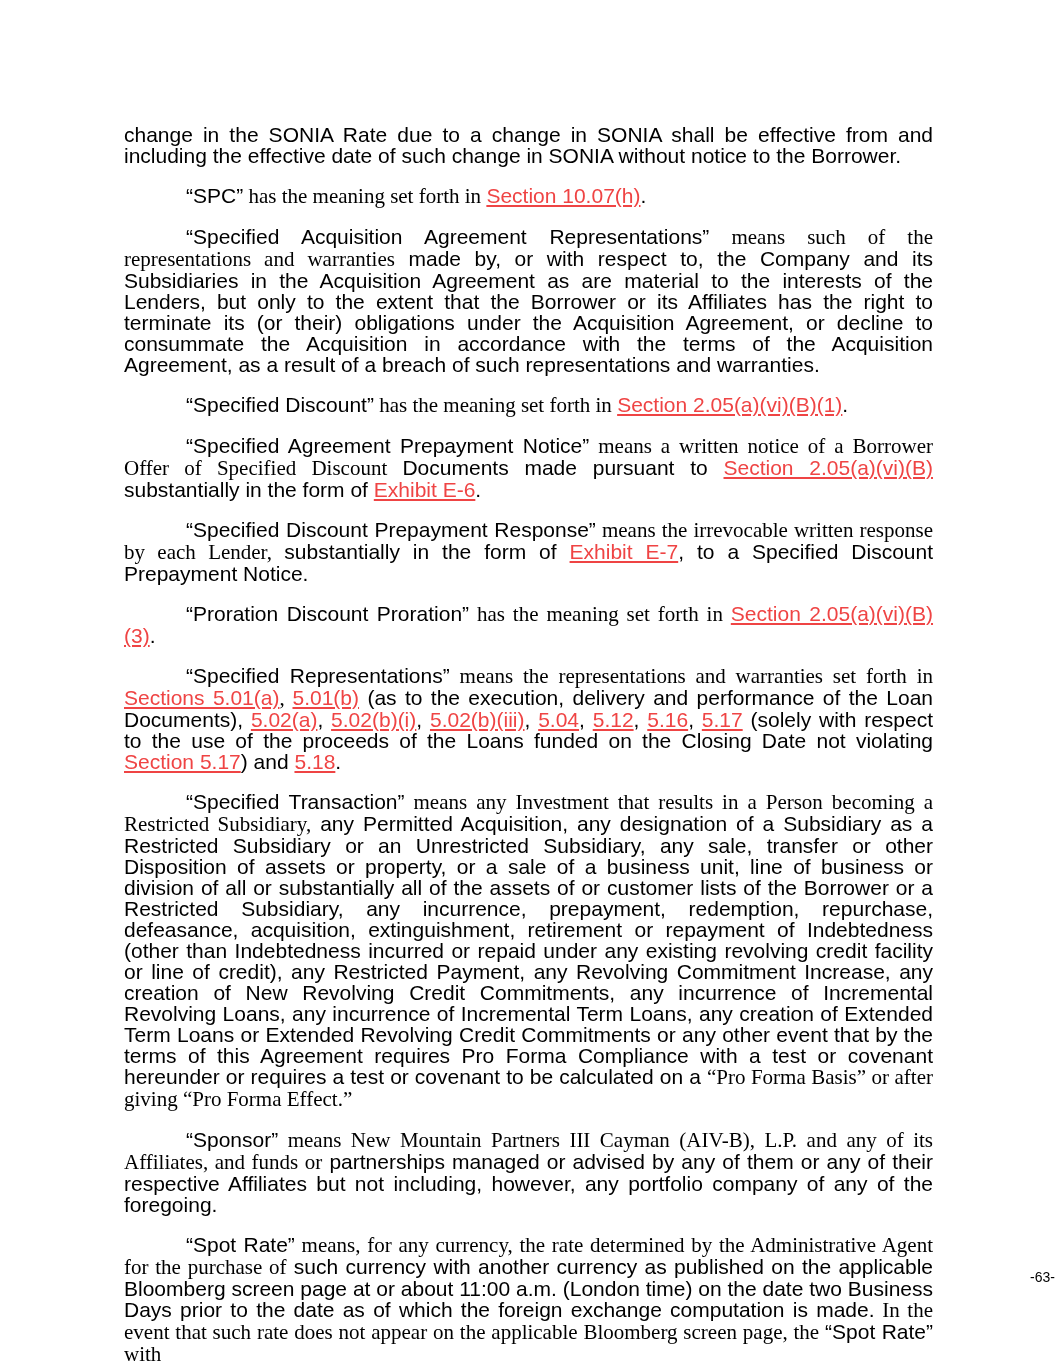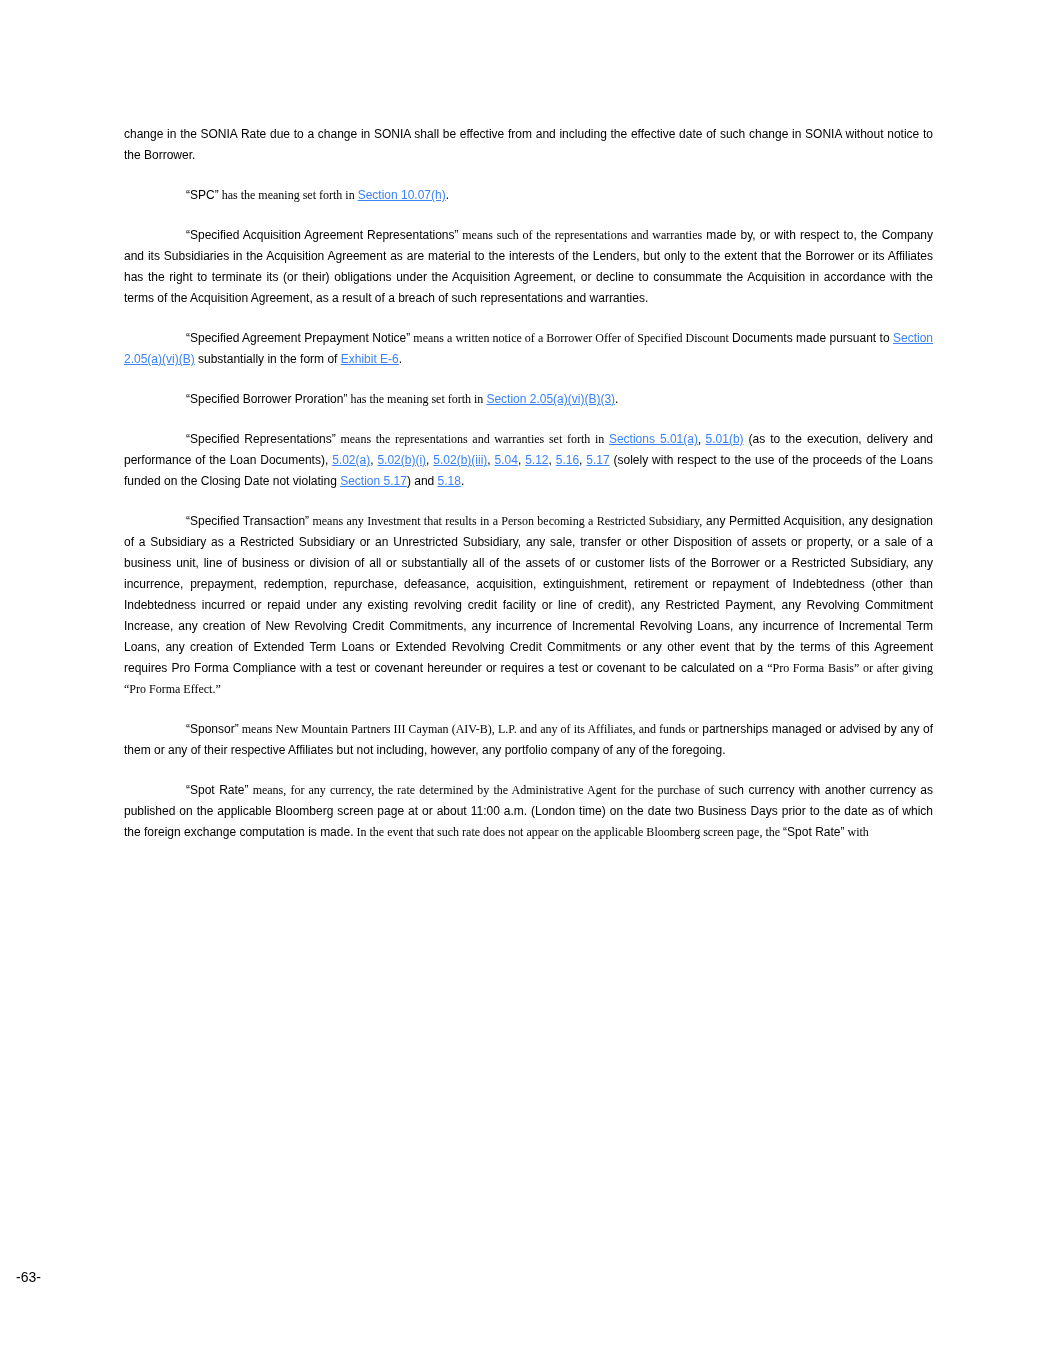--- a/index.html
+++ b/index.html
@@ -16,45 +16,47 @@
   .content {
     position: absolute;
     left: 124px;
     top: 124px;
     width: 809px;
     text-align: justify;
   }
   .para {
     margin: 0 0 19px 0;
     text-indent: 62px;
-    font-size: 12px;
+    font-size: 21px;
     line-height: 21px;
   }
   .para.no-indent { text-indent: 0; }
   .serif { font-family: "Liberation Serif", serif; }
-  .ref-link { text-decoration: underline; color: #3b82f6; cursor: pointer; }
+  .ref-link { text-decoration: underline; color: #ef4444; cursor: pointer; }
   .footer {
     position: absolute;
     left: 16px;
     right: 0;
     bottom: 80px;
-    text-align: left;
+    text-align: right;
     font-size: 14px;
     font-family: "Liberation Sans", sans-serif;
   }
 </style>
 </head>
 <body>
 
 <div class="page">
   <div class="content" id="doc-body">
       <p class="para no-indent"><span>change in the SONIA Rate due to a change in SONIA shall be effective from and including the effective date of such change in SONIA without notice to the Borrower.</span></p>
       <p class="para"><span>“SPC”</span><span class="serif"> has the meaning set forth in </span><span class="ref-link">Section 10.07(h)</span><span>.</span></p>
       <p class="para"><span>“Specified Acquisition Agreement Representations”</span><span class="serif"> means such of the representations and warranties</span><span> made by, or with respect to, the Company and its Subsidiaries in the Acquisition Agreement as are material to the interests of the Lenders, but only to the extent that the Borrower or its Affiliates has the right to terminate its (or their) obligations under the Acquisition Agreement, or decline to consummate the Acquisition in accordance with the terms of the Acquisition Agreement, as a result of a breach of such representations and warranties.</span></p>
+      <p class="para"><span>“Specified Discount”</span><span class="serif"> has the meaning set forth in </span><span class="ref-link">Section 2.05(a)(vi)(B)(1)</span><span>.</span></p>
       <p class="para"><span>“Specified Agreement Prepayment Notice”</span><span class="serif"> means a written notice of a Borrower Offer of Specified Discount </span><span>Documents made pursuant to </span><span class="ref-link">Section 2.05(a)(vi)(B)</span><span> substantially in the form of </span><span class="ref-link">Exhibit E-6</span><span>.</span></p>
-      <p class="para"><span>“Specified Borrower Proration”</span><span class="serif"> has the meaning set forth in </span><span class="ref-link">Section 2.05(a)(vi)(B)(3)</span><span>.</span></p>
+      <p class="para"><span>“Specified Discount Prepayment Response”</span><span class="serif"> means the irrevocable written response by each Lender, </span><span>substantially in the form of </span><span class="ref-link">Exhibit E-7</span><span>, to a Specified Discount Prepayment Notice.</span></p>
+      <p class="para"><span>“Proration Discount Proration”</span><span class="serif"> has the meaning set forth in </span><span class="ref-link">Section 2.05(a)(vi)(B)(3)</span><span>.</span></p>
       <p class="para"><span>“Specified Representations”</span><span class="serif"> means the representations and warranties set forth in </span><span class="ref-link">Sections 5.01(a)</span><span class="serif">, </span><span class="ref-link">5.01(b)</span><span> (as to the execution, delivery and performance of the Loan Documents), </span><span class="ref-link">5.02(a)</span><span>, </span><span class="ref-link">5.02(b)(i)</span><span>, </span><span class="ref-link">5.02(b)(iii)</span><span>, </span><span class="ref-link">5.04</span><span>, </span><span class="ref-link">5.12</span><span>, </span><span class="ref-link">5.16</span><span>, </span><span class="ref-link">5.17</span><span> (solely with respect to the use of the proceeds of the Loans funded on the Closing Date not violating </span><span class="ref-link">Section 5.17</span><span>) and </span><span class="ref-link">5.18</span><span>.</span></p>
       <p class="para"><span>“Specified Transaction”</span><span class="serif"> means any Investment that results in a Person becoming a Restricted Subsidiary,</span><span> any Permitted Acquisition, any designation of a Subsidiary as a Restricted Subsidiary or an Unrestricted Subsidiary, any sale, transfer or other Disposition of assets or property, or a sale of a business unit, line of business or division of all or substantially all of the assets of or customer lists of the Borrower or a Restricted Subsidiary, any incurrence, prepayment, redemption, repurchase, defeasance, acquisition, extinguishment, retirement or repayment of Indebtedness (other than Indebtedness incurred or repaid under any existing revolving credit facility or line of credit), any Restricted Payment, any Revolving Commitment Increase, any creation of New Revolving Credit Commitments, any incurrence of Incremental Revolving Loans, any incurrence of Incremental Term Loans, any creation of Extended Term Loans or Extended Revolving Credit Commitments or any other event that by the terms of this Agreement requires Pro Forma Compliance with a test or covenant hereunder or requires a test or covenant to be calculated on a </span><span class="serif">“Pro Forma Basis” or after giving “Pro Forma Effect.”</span></p>
       <p class="para"><span>“Sponsor”</span><span class="serif"> means New Mountain Partners III Cayman (AIV-B), L.P. and any of its Affiliates, and funds or</span><span> partnerships managed or advised by any of them or any of their respective Affiliates but not including, however, any portfolio company of any of the foregoing.</span></p>
       <p class="para"><span>“Spot Rate”</span><span class="serif"> means, for any currency, the rate determined by the Administrative Agent for the purchase of</span><span> such currency with another currency as published on the applicable Bloomberg screen page at or about 11:00 a.m. (London time) on the date two Business Days prior to the date as of which the foreign exchange computation is made.</span><span class="serif">  In the event that such rate does not appear on the applicable Bloomberg screen page, the </span><span>“Spot Rate”</span><span class="serif"> with</span></p>
     </div>
   <div class="footer">-63-</div>
 </div>
 
 </body></html>

